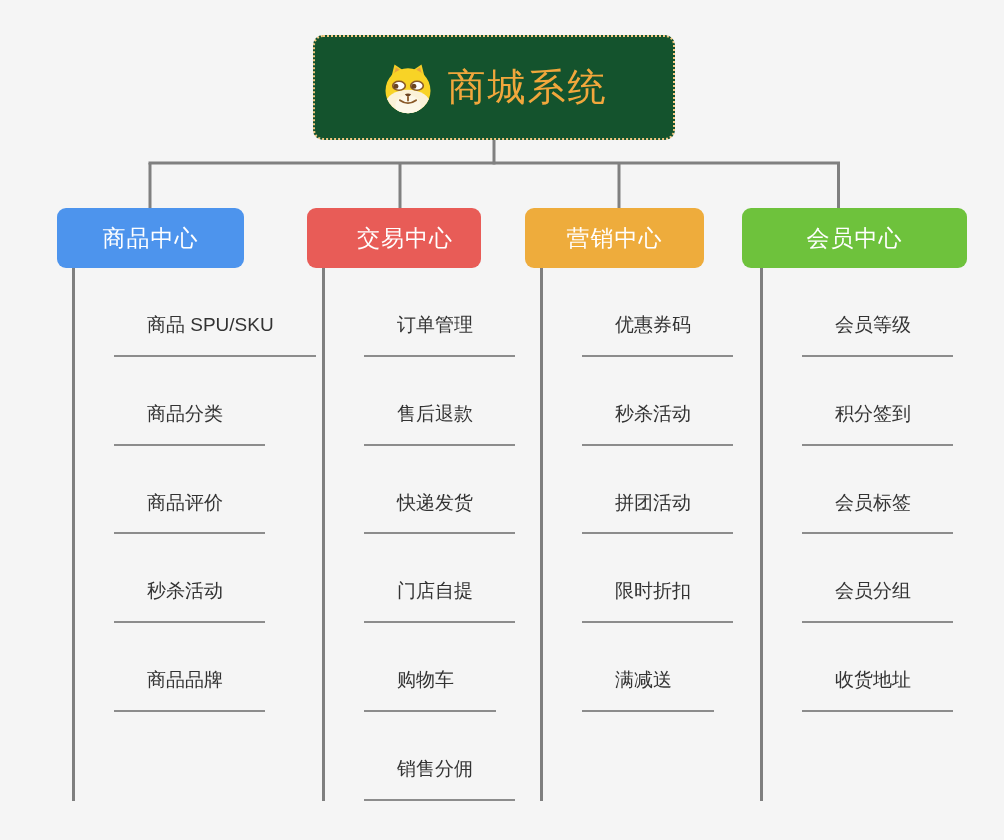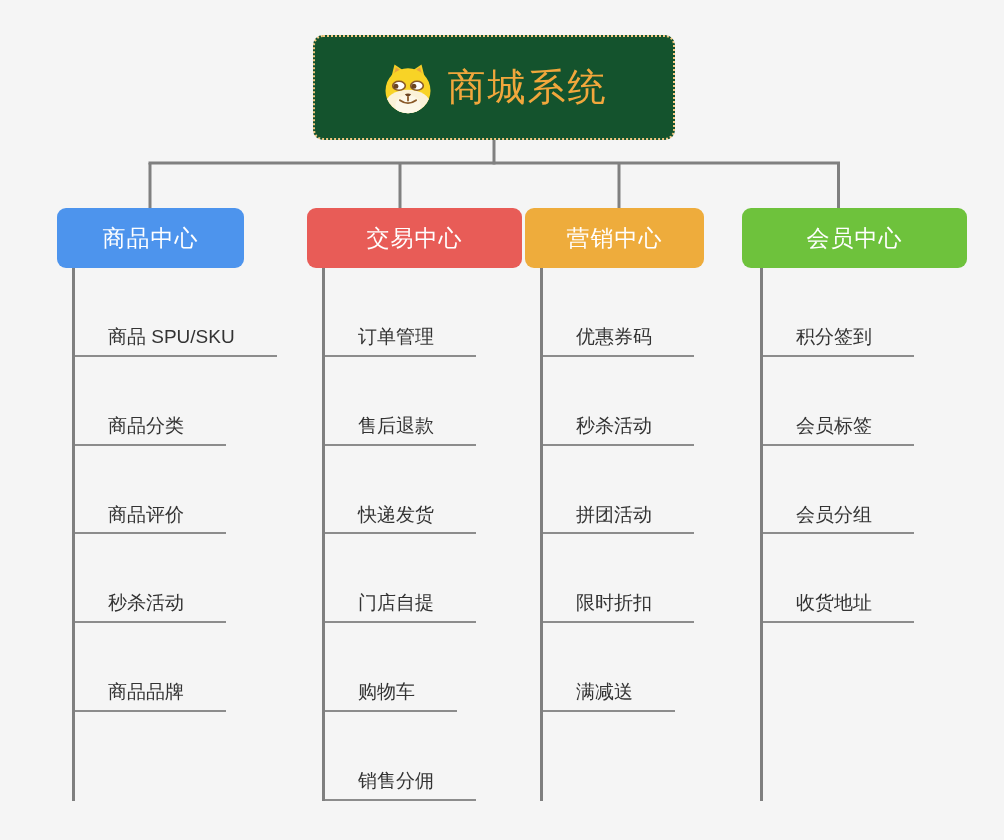--- a/index.html
+++ b/index.html
@@ -44,24 +44,25 @@
     border-left:3px solid #7F7F7F;
     box-sizing:content-box;
   }
   .leaf-item{
     height:88.8px;
     display:flex;align-items:flex-end;
   }
   .leaf-label{
     display:inline-block;
     border-bottom:2px solid #8C8C8C;
-    padding:0 42px 6px 33px;
+    padding:0 42px 18px 33px;
     font-size:19px;color:#333333;
     white-space:nowrap;
     line-height:1.25;
+    margin-left:39px;
   }
 </style>
 </head>
 <body>
 
 <div id="canvas">
 
   <svg id="connector-svg" width="1004" height="840">
     <g stroke="#808080" stroke-width="3" fill="none">
       <path d="M494 140 V164.5"></path>
@@ -117,21 +118,21 @@
         <div class="leaf-item">
           <span class="leaf-label">商品评价</span>
         </div>
         <div class="leaf-item">
           <span class="leaf-label">秒杀活动</span>
         </div>
         <div class="leaf-item">
           <span class="leaf-label">商品品牌</span>
         </div>
       </div>
-      <div class="branch-box" style="left: 307px; width: 215px; background: rgb(232, 92, 87);">
+      <div class="branch-box" style="left: 307px; width: 152px; background: rgb(232, 92, 87); padding-left: 22px;">
         <span>交易中心</span>
       </div>
       <div class="branch-col" style="left: 322px;">
         <div class="leaf-item">
           <span class="leaf-label">订单管理</span>
         </div>
         <div class="leaf-item">
           <span class="leaf-label">售后退款</span>
         </div>
         <div class="leaf-item">
@@ -165,20 +166,23 @@
         </div>
         <div class="leaf-item">
           <span class="leaf-label">满减送</span>
         </div>
       </div>
       <div class="branch-box" style="left: 742px; width: 225px; background: rgb(110, 194, 60);">
         <span>会员中心</span>
       </div>
       <div class="branch-col" style="left: 760px;">
         <div class="leaf-item">
+          <span class="leaf-label">会员等级</span>
+        </div>
+        <div class="leaf-item">
           <span class="leaf-label">积分签到</span>
         </div>
         <div class="leaf-item">
           <span class="leaf-label">会员标签</span>
         </div>
         <div class="leaf-item">
           <span class="leaf-label">会员分组</span>
         </div>
         <div class="leaf-item">
           <span class="leaf-label">收货地址</span>

